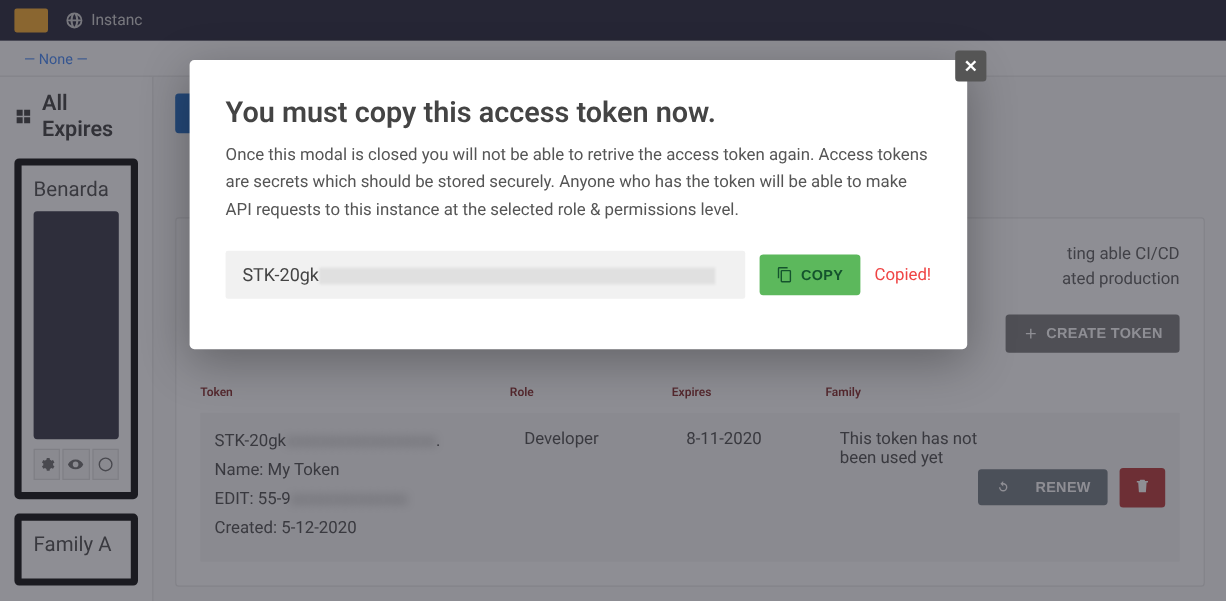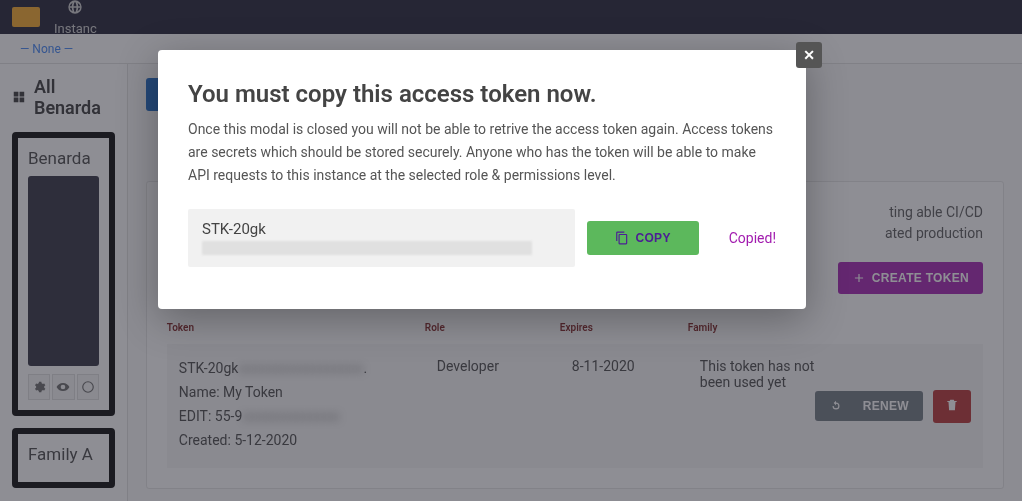--- a/index.html
+++ b/index.html
@@ -2,42 +2,42 @@
 <html><head>
 <meta charset="utf-8">
 <style>
   * { box-sizing: border-box; margin: 0; padding: 0; }
   body { font-family: -apple-system, BlinkMacSystemFont, "Segoe UI", Roboto, sans-serif; width: 1022px; height: 501px; overflow: hidden; position: relative; background: #f5f5f5; }
   
   .app { width: 100%; height: 100%; position: relative; }
   
   .topbar { height: 34px; background: #1a1a2e; display: flex; align-items: center; padding: 0 12px; color: #bbb; font-size: 13px; }
   .logo { width: 28px; height: 20px; background: linear-gradient(45deg, #f5a623, #f5a623); border-radius: 2px; margin-right: 14px; }
-  .topbar-item { display: flex; align-items: center; gap: 6px; color: #ccc; flex-direction: column; }
+  .topbar-item { display: flex; align-items: center; gap: 6px; color: #ccc; }
   
   .subbar { height: 30px; background: #fff; border-bottom: 1px solid #e0e0e0; display: flex; align-items: center; padding: 0 20px; font-size: 12px; color: #3b82f6; }
   
   .content { display: flex; height: calc(100% - 64px); }
   .sidebar { width: 130px; background: #fff; border-right: 1px solid #e0e0e0; padding: 12px; }
   .sidebar h2 { font-size: 18px; color: #333; font-weight: 600; margin-bottom: 14px; display: flex; align-items: center; gap: 8px; }
   .card { background: #fff; border: 6px solid #000000; border-radius: 4px; padding: 10px; margin-bottom: 12px; }
   .card-title { font-size: 17px; color: #444; margin-bottom: 8px; font-weight: 400; }
   .thumb { width: 100%; height: 190px; background: #2a2a3a; border-radius: 3px; margin-bottom: 8px; }
   .thumb-actions { display: flex; gap: 2px; }
   .thumb-btn { flex: 1; height: 26px; background: #f5f5f5; border: 1px solid #ddd; display: flex; align-items: center; justify-content: center; color: #666; }
   
   .main { flex: 1; padding: 14px 18px; background: #fafafa; }
   .toolbar { display: flex; align-items: center; gap: 16px; margin-bottom: 20px; }
   .btn-edit { background: #1565c0; color: #fff; padding: 9px 16px; border-radius: 3px; font-size: 13px; font-weight: 700; display: flex; align-items: center; gap: 6px; border: none; letter-spacing: 0.3px; }
   .link-btn { color: #1565c0; font-size: 14px; display: flex; align-items: center; gap: 5px; text-decoration: none; }
   
   .panel { background: #fff; border: 1px solid #e5e5e5; border-radius: 3px; padding: 20px; }
   .panel-head { display: flex; justify-content: space-between; align-items: flex-start; margin-bottom: 18px; }
   .panel-desc { font-size: 14px; color: #555; line-height: 1.5; max-width: 640px; }
-  .btn-create { background: #a21caf; color: #fff; padding: 9px 14px; border: none; border-radius: 3px; font-size: 12px; font-weight: 700; display: flex; align-items: center; gap: 6px; letter-spacing: 0.3px;}
+  .btn-create { background: #737373; color: #fff; padding: 9px 14px; border: none; border-radius: 3px; font-size: 12px; font-weight: 700; display: flex; align-items: center; gap: 6px; letter-spacing: 0.3px;}
   
   .tbl-head { display: flex; padding: 10px 0; font-size: 10px; font-weight: 600; color: #7f1d1d; border-bottom: 1px solid transparent; }
   .col-token { flex: 0 0 258px; }
   .col-role { flex: 0 0 135px; }
   .col-expires { flex: 0 0 128px; }
   .col-usage { flex: 0 0 115px; }
   .col-actions { flex: 1; display: flex; justify-content: flex-end; gap: 10px; align-items: center;}
   
   .tbl-row { display: flex; background: #f5f5f5; padding: 14px 12px; font-size: 14px; color: #444; }
   .tbl-row .line { margin-bottom: 3px; line-height: 1.5; }
@@ -50,22 +50,22 @@
   
   .modal { position: absolute; top: 50px; left: 158px; width: 648px; background: #fff; border-radius: 4px; box-shadow: 0 10px 40px rgba(0,0,0,0.3); padding: 30px 30px 42px 30px; }
   .modal-close { position: absolute; top: -8px; right: -16px; width: 26px; height: 26px; background: #555; color: #fff; border-radius: 3px; display: flex; align-items: center; justify-content: center; font-size: 14px; border: none; cursor: pointer; }
   .modal-close::before { content: "✕"; font-weight: bold; }
   .modal h1 { font-size: 24px; color: #444; font-weight: 600; margin-bottom: 10px; }
   .modal p { font-size: 14px; color: #555; line-height: 1.65; margin-bottom: 22px; }
   .token-row { display: flex; align-items: center; gap: 12px; }
   .token-box { flex: 1; background: #f1f1f1; padding: 11px 14px; font-size: 15px; color: #444; border-radius: 2px; position: relative; overflow: hidden; }
   .token-box .visible { color: #444; }
   .token-box .hidden { display:inline-block; width: 330px; height: 14px; background: #e0e0e0; vertical-align: middle; filter: blur(1px);}
-  .btn-copy { background: #5cb85c; color: #4c1d95; padding: 10px 28px; border: none; border-radius: 3px; font-size: 12px; font-weight: 700; display: flex; align-items: center; gap: 6px; letter-spacing: 0.3px;}
-  .copied { font-size: 14px; color: #a21caf; margin-left: 18px; }
+  .btn-copy { background: #5cb85c; color: #14532d; padding: 10px 14px; border: none; border-radius: 3px; font-size: 12px; font-weight: 700; display: flex; align-items: center; gap: 6px; letter-spacing: 0.3px;}
+  .copied { font-size: 14px; color: #ef4444; }
   
   svg { width: 14px; height: 14px; fill: currentColor; }
   .i16 { width: 16px; height: 16px; }
 </style>
 </head>
 <body>
 
 <div class="app">
   <div class="topbar">
     <div class="logo"></div>
@@ -78,21 +78,21 @@
   </div>
   <div class="subbar">
     <span>— None —</span>
   </div>
   <div class="content">
     <div class="sidebar">
       <h2>
         <svg class="i16" viewBox="0 0 24 24">
             <path d="M3 3h8v8H3zM13 3h8v8h-8zM3 13h8v8H3zM13 13h8v8h-8z"></path>
           </svg>
-        <span>All Benarda</span>
+        <span>All Expires</span>
       </h2>
       <div class="card">
         <div class="card-title">Benarda</div>
         <div class="thumb"></div>
         <div class="thumb-actions">
           <div class="thumb-btn">
               <svg viewBox="0 0 24 24">
                 <path d="M12 8a4 4 0 100 8 4 4 0 000-8zm9 4a7 7 0 00-.1-1.2l2-1.6-2-3.4-2.4.9a7 7 0 00-2-1.2L16 3h-4l-.5 2.5a7 7 0 00-2 1.2l-2.4-.9-2 3.4 2 1.6A7 7 0 007 12a7 7 0 00.1 1.2l-2 1.6 2 3.4 2.4-.9a7 7 0 002 1.2L12 21h4l.5-2.5a7 7 0 002-1.2l2.4.9 2-3.4-2-1.6A7 7 0 0021 12z"></path>
               </svg>
             </div>

